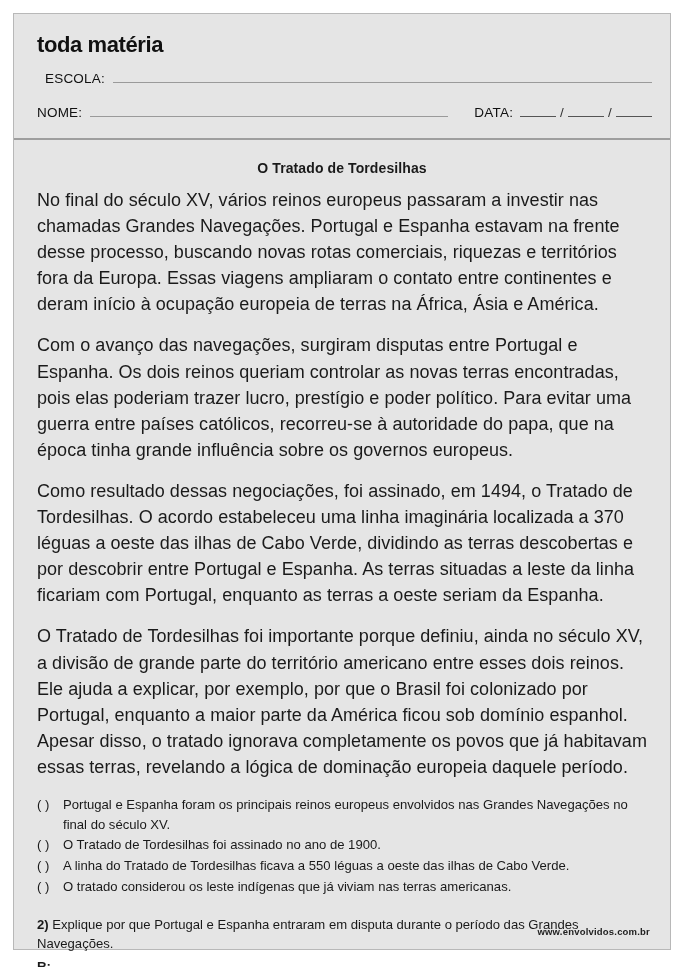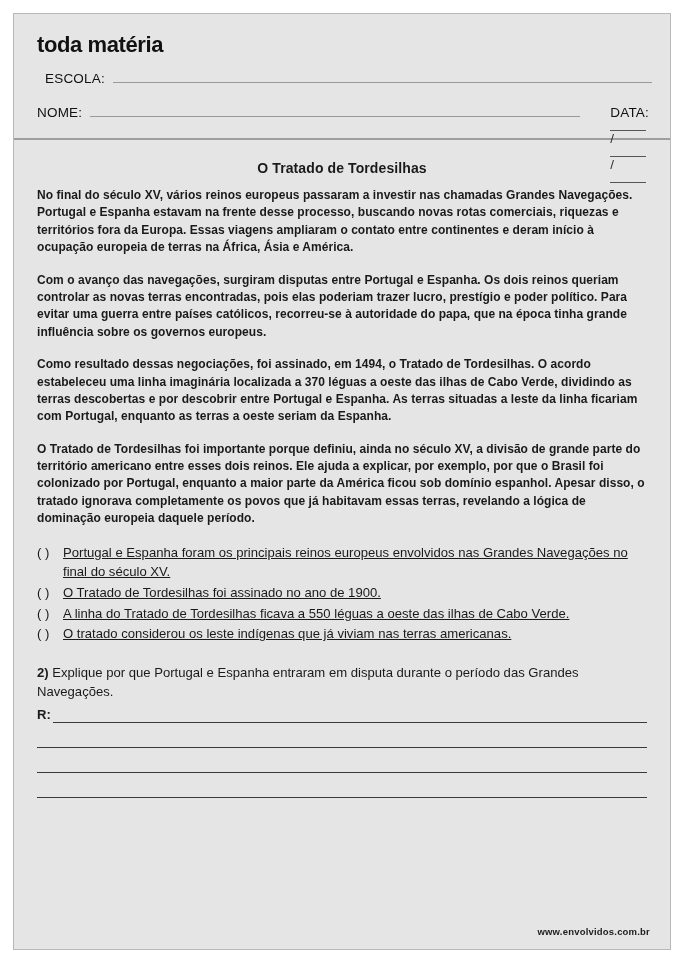--- a/index.html
+++ b/index.html
@@ -63,21 +63,20 @@
     flex: 1 1 auto;
     border-bottom: 1.4px solid #9a9a9a;
     margin-left: 8px;
     height: 11px;
   }
   .data-group {
     display: flex;
     align-items: baseline;
     margin-left: 26px;
     white-space: nowrap;
-    flex-direction: column;
   }
   .data-label { margin-right: 7px; }
   .data-blank {
     display: inline-block;
     width: 36px;
     border-bottom: 1.4px solid #555;
     height: 10px;
   }
   .slash { margin: 0 4px; color: #333; }
 
@@ -87,46 +86,44 @@
   }
   .doc-title {
     text-align: center;
     font-size: 14px;
     font-weight: bold;
     margin: 0 0 11px 0;
     letter-spacing: 0.1px;
   }
   p.para {
     margin: 0 0 15px 0;
-    font-size: 12px;
+    font-size: 18px;
     line-height: 1.45;
     text-align: left;
     letter-spacing: 0.05px;
-    font-weight: bold;
   }
 
   .question {
     font-size: 13.1px;
     line-height: 1.45;
     margin: 10px 0 6px 0;
   }
   .question .qnum { font-weight: bold; }
 
   ul.tf-list {
     list-style: none;
     margin: 0 0 0 0;
     padding: 0;
   }
   ul.tf-list li {
     font-size: 13.1px;
     line-height: 1.5;
     margin-bottom: 1px;
     padding-left: 26px;
     text-indent: -26px;
-    text-decoration: underline;
   }
   .box {
     display: inline-block;
     width: 26px;
     text-indent: 0;
     letter-spacing: 0;
   }
   .tf-text { }
 
   .q2-block { margin-top: 20px; }

